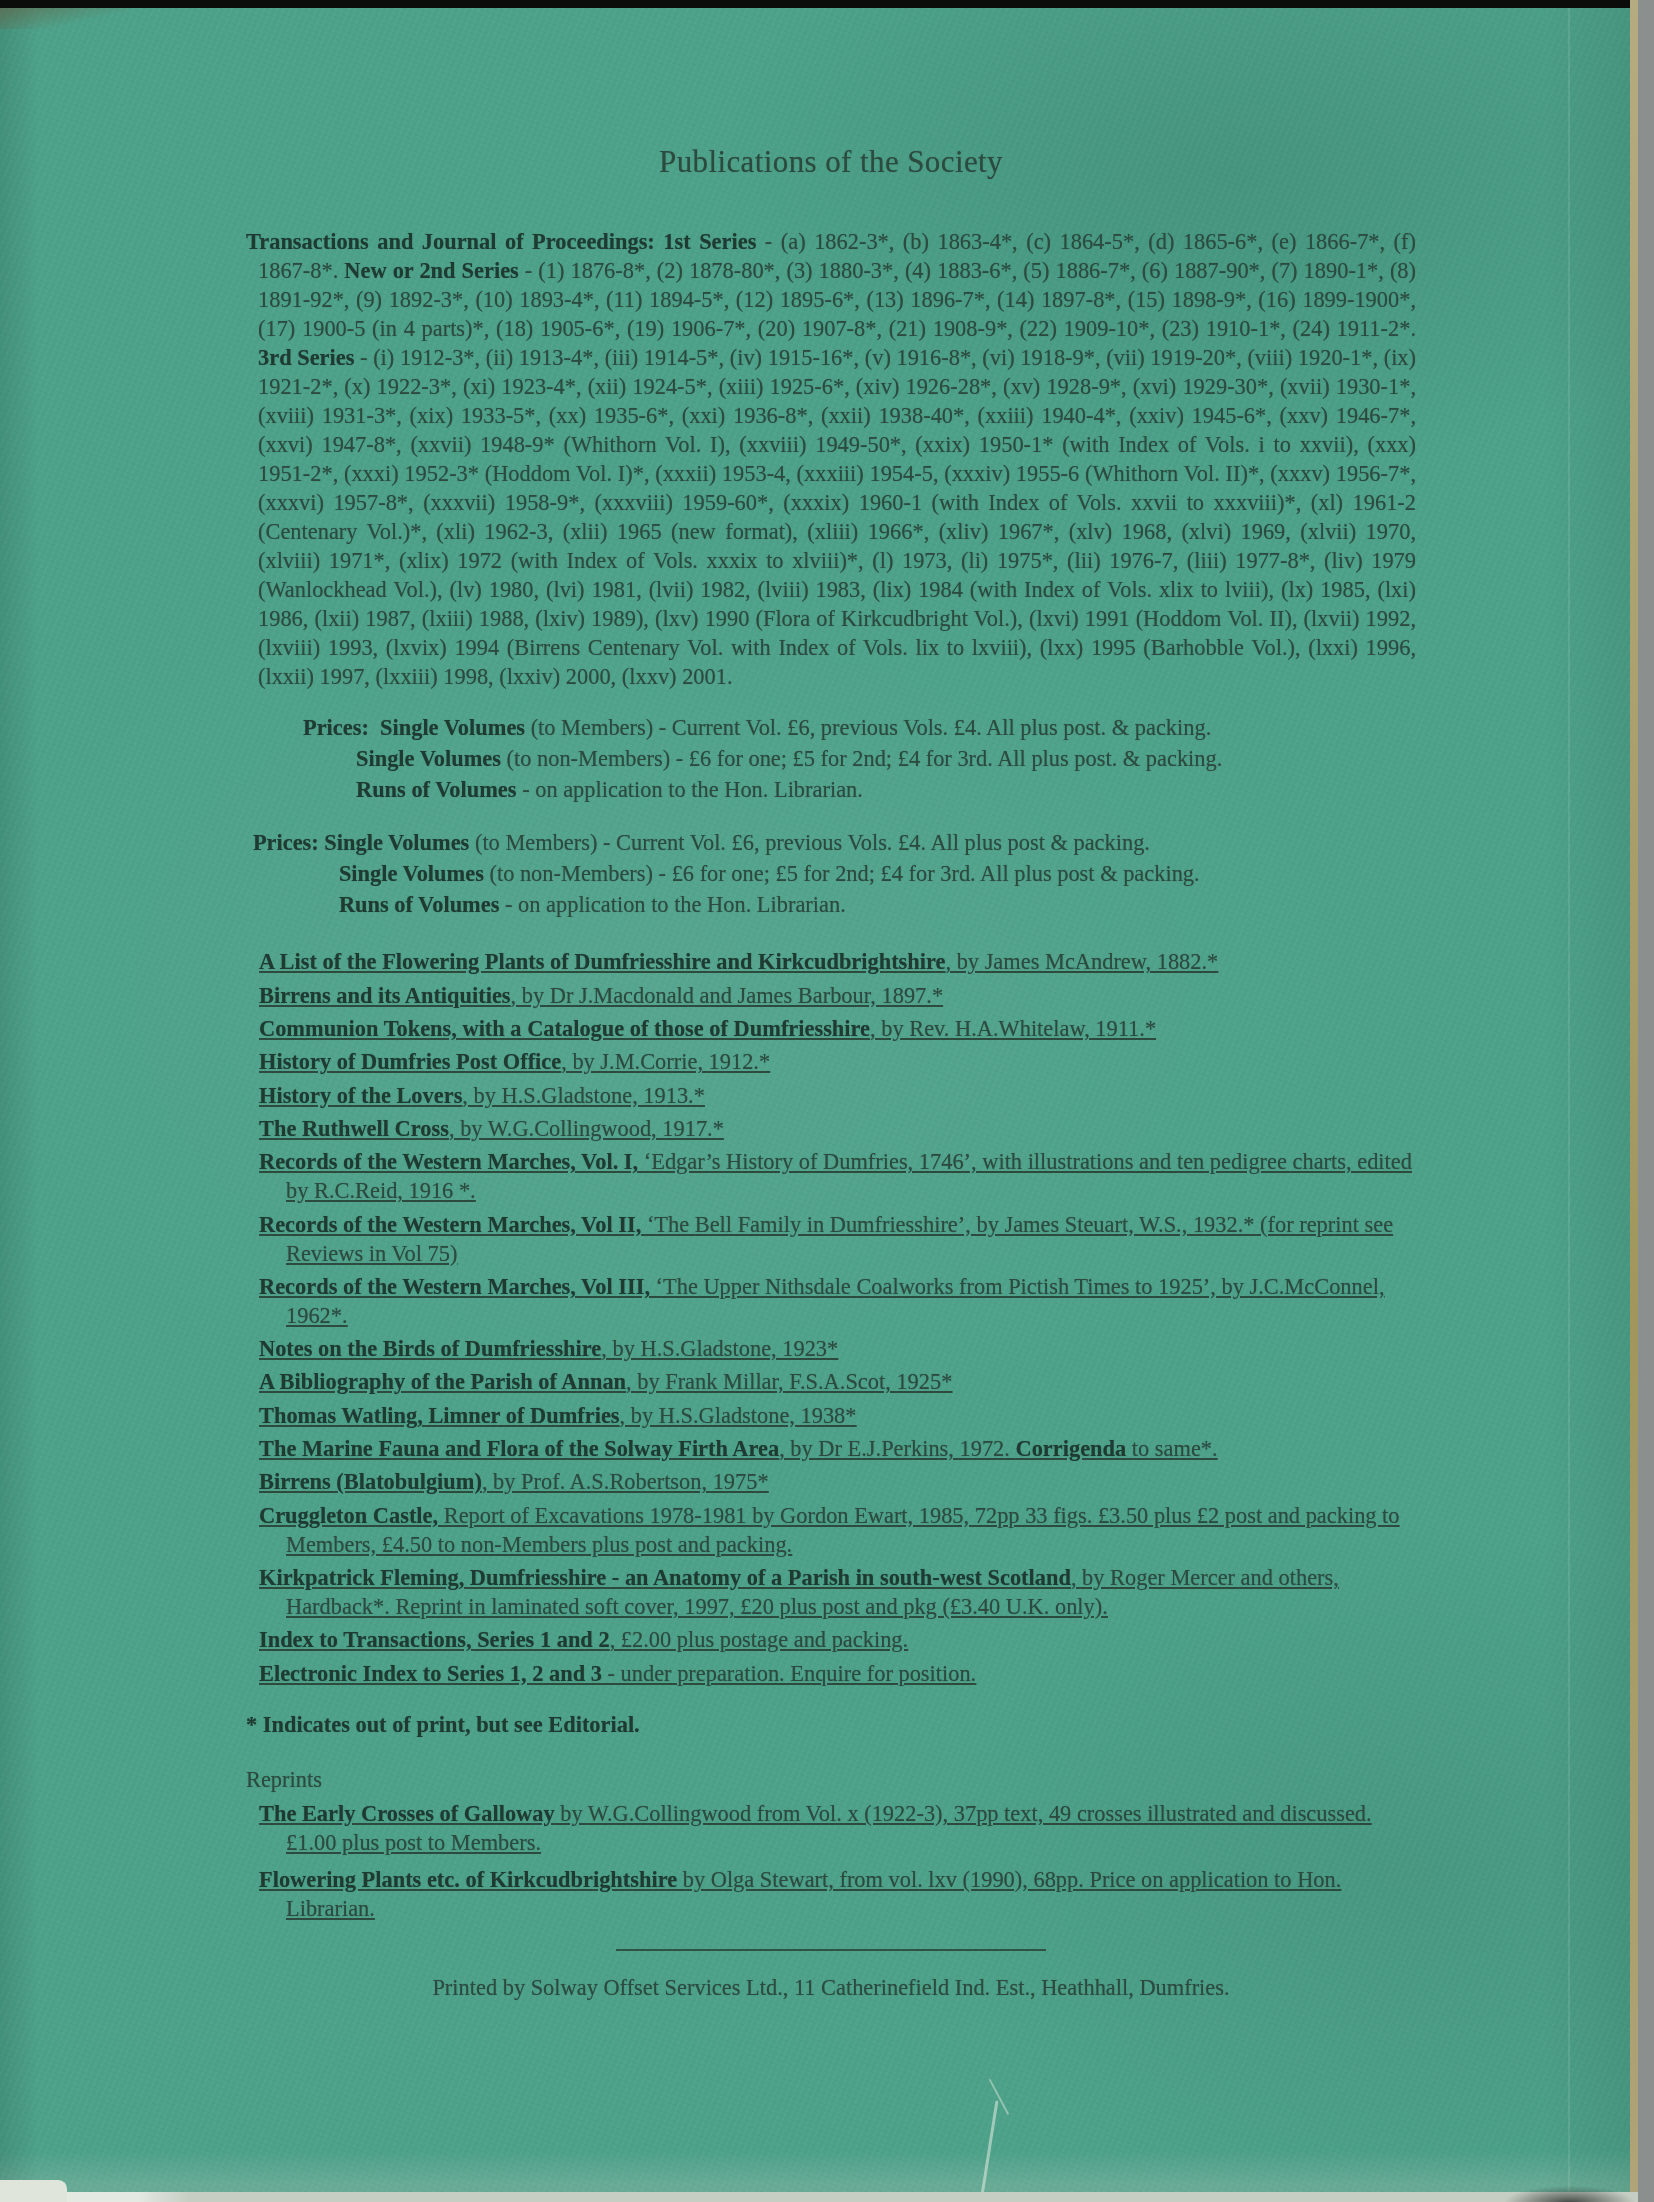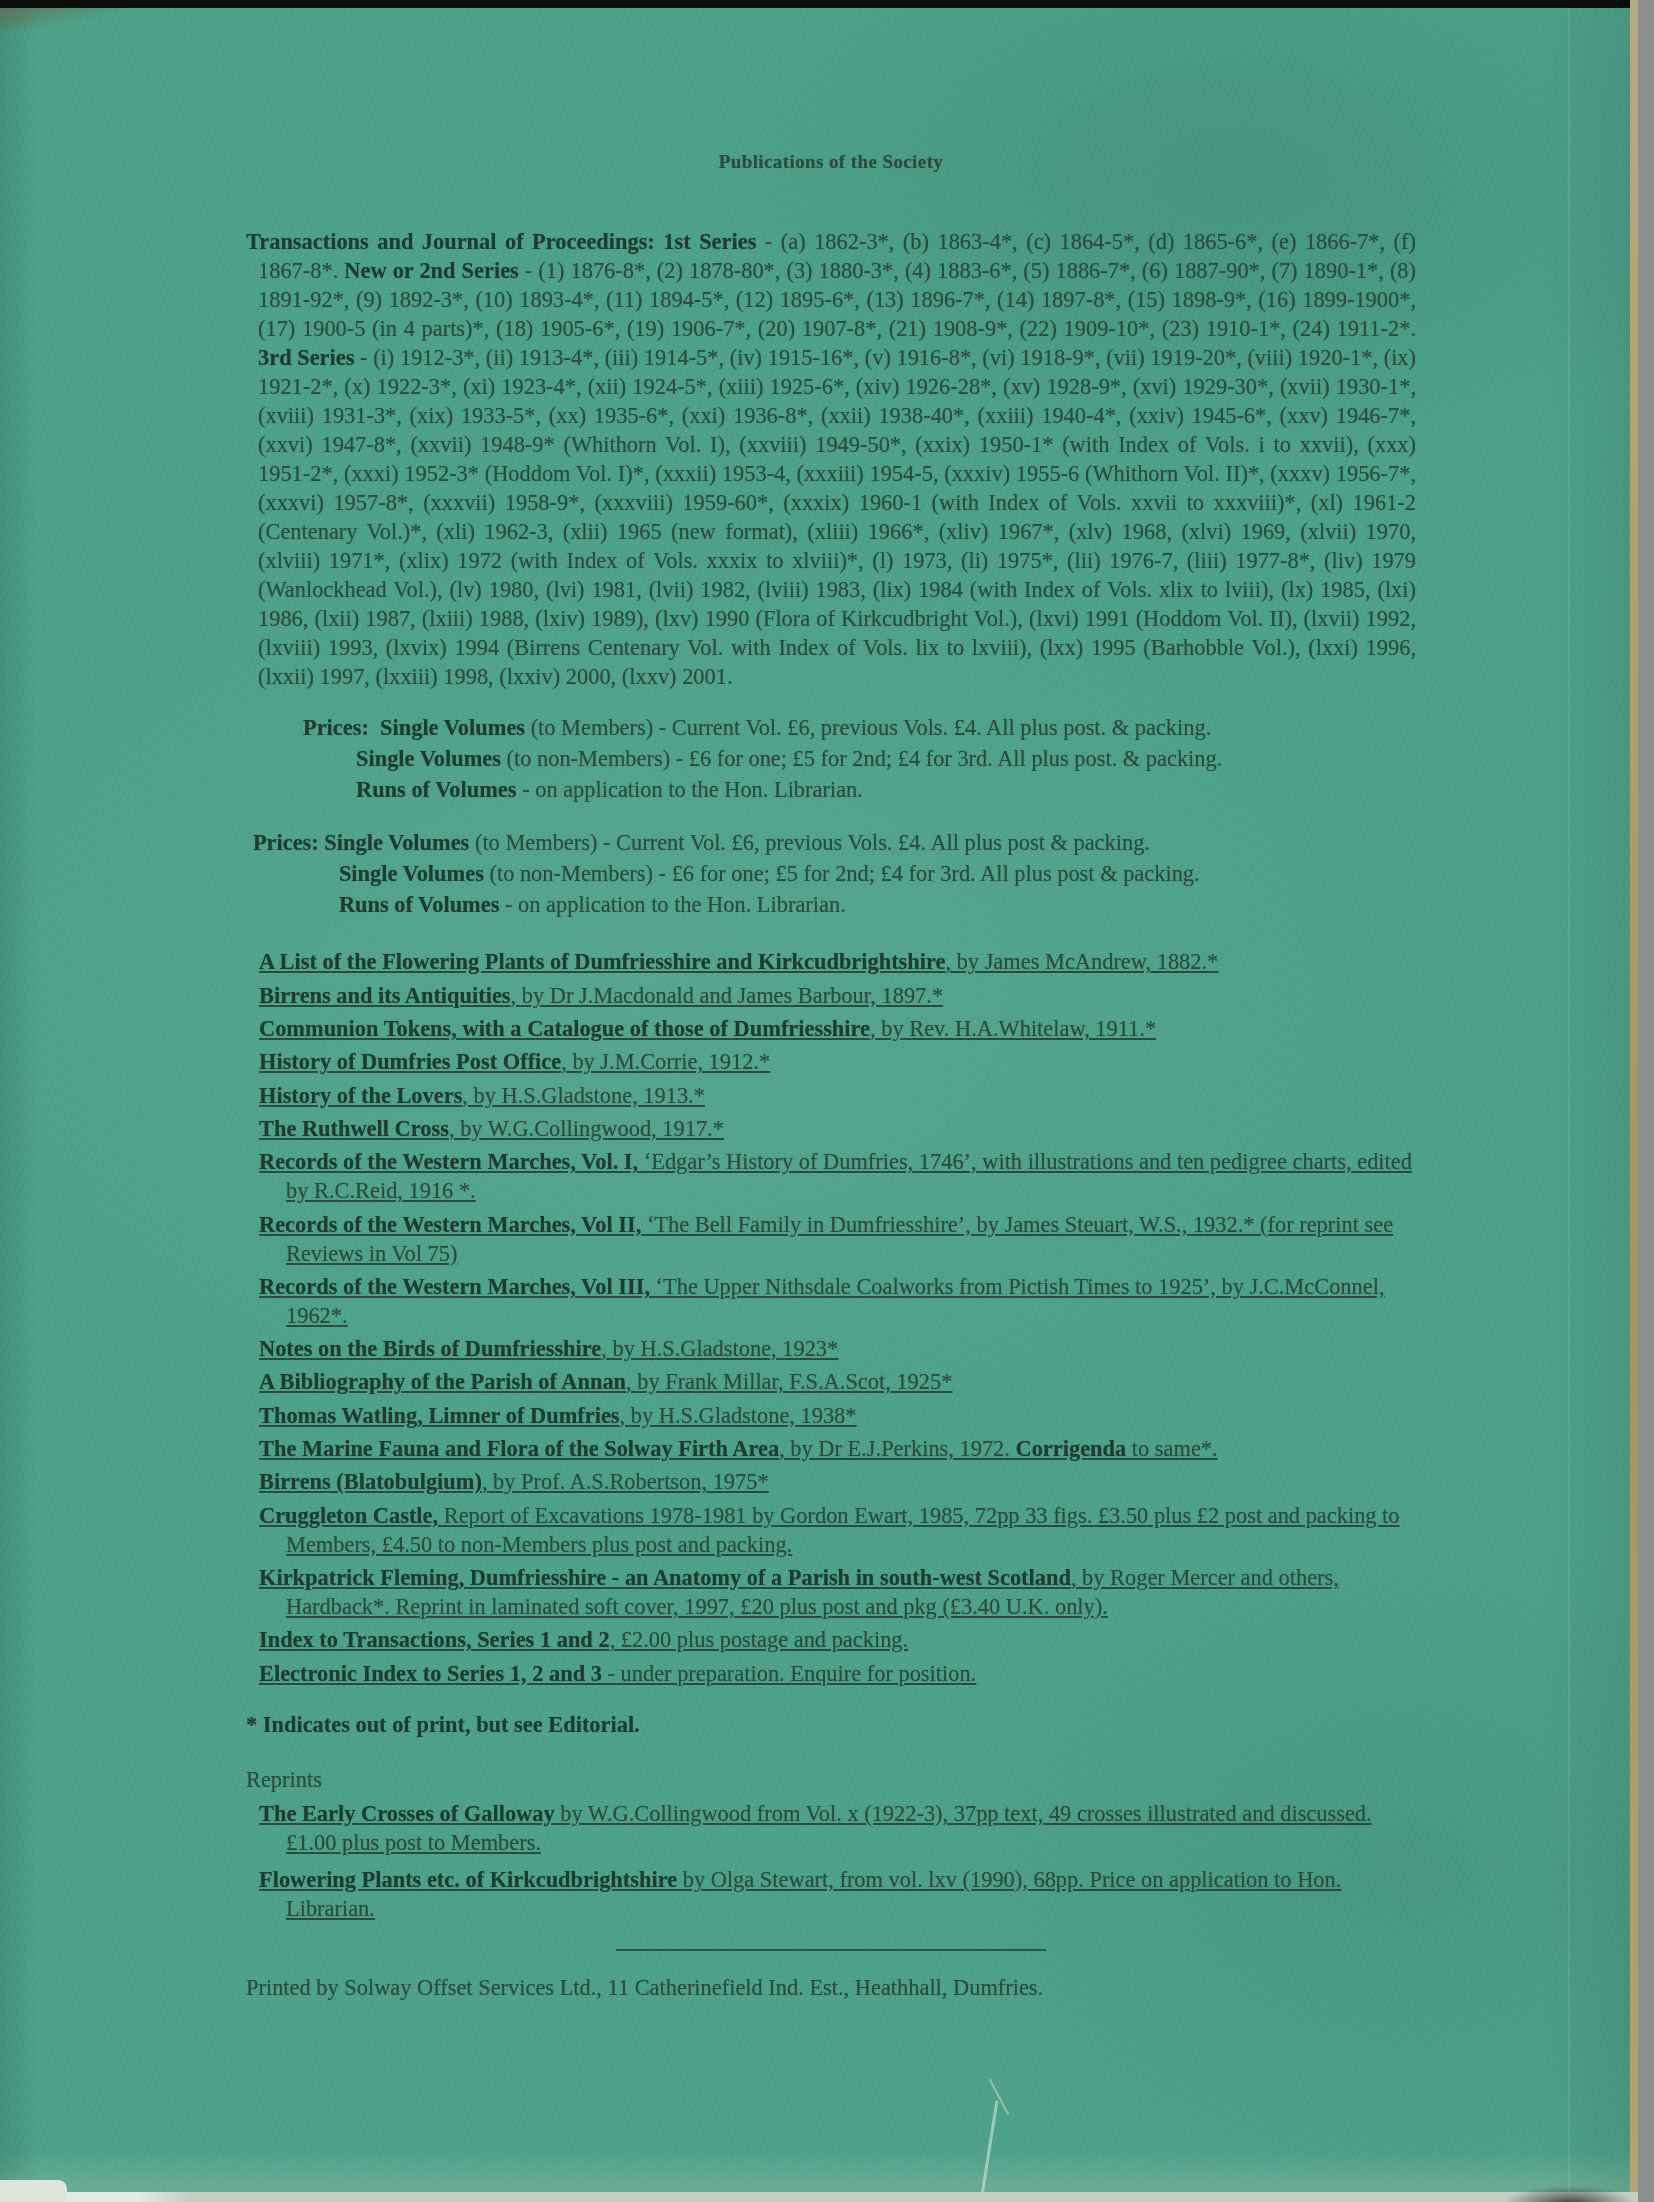--- a/index.html
+++ b/index.html
@@ -38,34 +38,34 @@
   .crack2{position:absolute;bottom:86px;left:998px;width:1.7px;height:40px;background:rgba(228,235,225,.45);
     transform:rotate(-28deg);border-radius:1.7px;z-index:3;}
 
   .content{
     position:absolute;left:246px;top:145px;width:1170px;z-index:6;
     font-family:"Liberation Serif","DejaVu Serif",serif;
     font-size:22.4px;line-height:29px;color:#2d4a3f;
     text-shadow:0 0 0.9px rgba(25,55,45,.45);
   }
   .b{font-weight:bold;color:#1e3a31;}
-  .title{font-size:19px;line-height:34px;font-weight:bold;text-align:center;margin:0 0 48px;letter-spacing:0.4px;}
+  .title{font-size:31px;line-height:34px;font-weight:normal;text-align:center;margin:0 0 48px;letter-spacing:0.4px;}
   .para{text-align:justify;margin:0 0 20.6px;padding-left:12px;text-indent:-12px;}
   .prices-a{margin:0 0 22.4px 57px;}
   .prices-b{margin:0 0 27.5px 6.9px;}
   .price-row{line-height:31px;}
   .prices-a .ind{margin-left:53px;}
   .prices-b .ind{margin-left:86px;}
   .pub-item{padding-left:40px;text-indent:-27px;margin-bottom:4.3px;text-decoration:underline;}
   .note-center{text-align:left;font-weight:bold;color:#1e3a31;margin:22.4px 0 26px;}
   .reprints-heading{margin:0 0 5.2px;}
   .reprint-list .pub-item{margin-bottom:7.7px;}
   .footer-line{font-weight:bold;color:#1e3a31;margin:19px 0 0;}
   .divider{width:430px;height:0;border-top:2.6px solid #294437;margin:26px auto 0;opacity:.85;}
-  .printed-by{margin:22.4px 0 0;}
+  .printed-by{text-align:center;margin:22.4px 0 0;}
 </style>
 </head>
 <body>
 
 <div class="page">
   <div class="edge-top-left-olive"></div>
   <div class="edge-top"></div>
   <div class="edge-right-tan"></div>
   <div class="edge-right-grey"></div>
   <div class="edge-bottom"></div>

